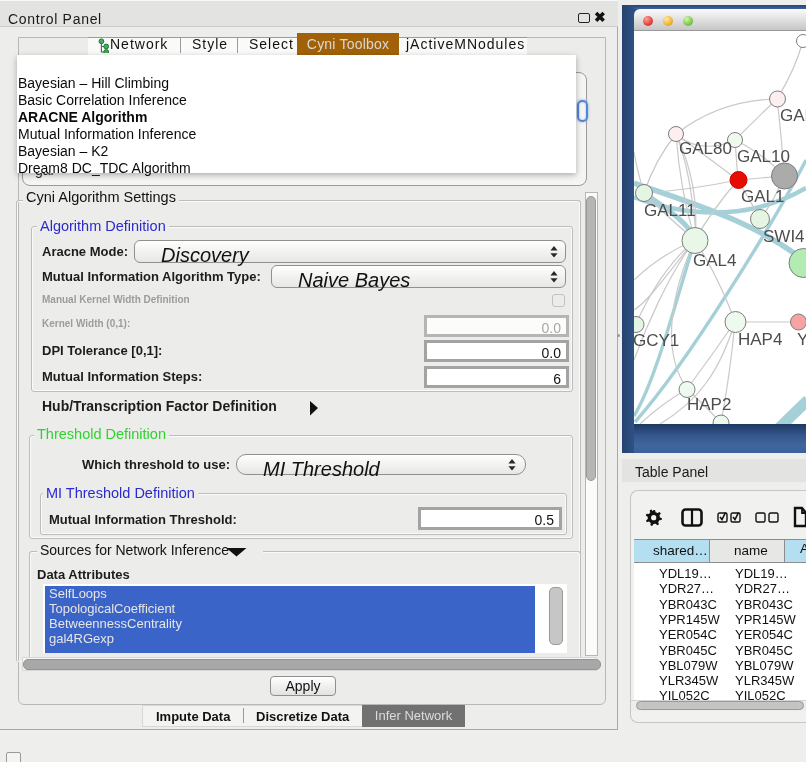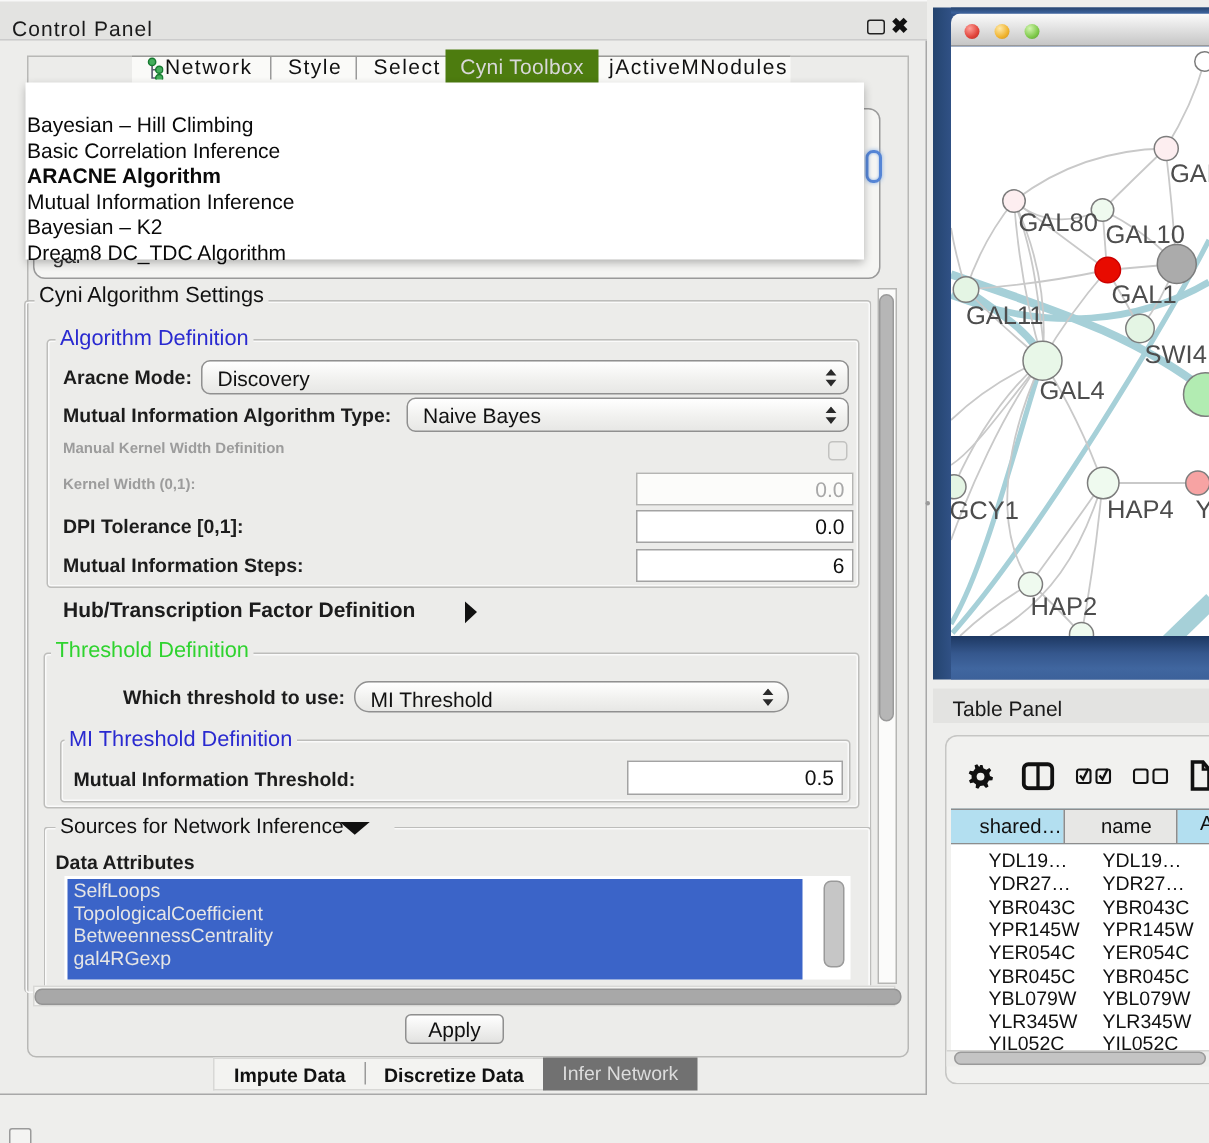--- a/index.html
+++ b/index.html
@@ -7,33 +7,33 @@
 .abs { position:absolute; }
 
 #lwin { left:0; top:5; width:618px; height:730px; background:#ededeb; border:1px solid #a8a8a8; border-left:none; }
 #ltitle { left:0; top:5; width:618px; height:27px; background:#e3e3e1; border-bottom:1px solid #cccccc; border-top:1px solid #f8f8f8;}
 #ltitle-text { left:8px; top:11px; font-size:14px; color:#1a1a1a; letter-spacing:0.7px; }
 #float-ico { left:578px; top:13px; width:12px; height:10px; border:1.5px solid #222; border-radius:2px; }
 #close-ico { left:594px; top:9px; font-size:14px; font-weight:bold; color:#111; }
 
 .tabtxt { font-size:14px; color:#111; top:36px; letter-spacing:1px; }
 .tabsep { top:38px; width:1px; height:15px; background:#9a9a9a; }
-#tabsel { left:297px; top:33px; width:102px; height:23px; background:#4d7c0f; color:#d8d8d8; font-size:14px; letter-spacing:0.2px; text-align:center; line-height:23px; }
+#tabsel { left:297px; top:33px; width:102px; height:23px; background:#a16207; color:#d8d8d8; font-size:14px; letter-spacing:0.2px; text-align:center; line-height:23px; }
 #btabsel { left:362px; top:705px; width:103px; height:22px; background:#717171; color:#dcdcdc; font-size:13px; text-align:center; line-height:22px; }
 .btabtxt { font-size:13px; color:#111; top:709px; font-weight:bold; }
 
 #cpanel { left:18px; top:37px; width:588px; height:668px; background:#ececea; border:1px solid #b8b8b6; border-radius:0 0 6px 6px; }
 
 .grp { position:absolute; border:1px solid #bdbdbb; border-radius:3px; box-shadow:inset 0 0 0 1px #fafafa; }
 .grplab { position:absolute; background:#ececea; padding:0 3px; font-size:14.5px; }
 .blab { position:absolute; font-size:13px; font-weight:bold; color:#1c1c1c; }
 .glab { position:absolute; font-size:10px; font-weight:bold; color:#9c9c9c; }
 .combo { position:absolute; border:1px solid #909090; border-radius:6px; background:linear-gradient(#ffffff,#f1f1ef 55%,#e7e7e5); font-size:13px; color:#111; }
-.combo span { position:absolute; left:10px; top:2.5px; font-size:14px; }
-.tfield { position:absolute; background:#ffffff; border:1px solid #a3a3a3; font-size:14px; color:#111; text-align:right; padding-right:5px; }
+.combo span { position:absolute; left:26px; top:2.5px; font-size:20px;font-style:italic; }
+.tfield { position:absolute; background:#ffffff; border:3px solid #a3a3a3; font-size:14px; color:#111; text-align:right; padding-right:5px; }
 
 #dlist { left:43px; top:584px; width:524px; height:69px; background:#ffffff; }
 #dlistblue { left:45px; top:586px; width:490px; height:67px; background:#3b64c8; color:#e5e5e5; font-size:13px; }
 #dlistblue div { height:15px; line-height:15px; padding-left:4px; }
 
 .sbthumb { position:absolute; background:#b6b6b6; border:1px solid #9a9a9a; border-radius:5px; }
 
 #ddrop { left:17px; top:55px; width:559px; height:118px; background:#ffffff; box-shadow:0 2px 6px rgba(0,0,0,0.3); }
 #ddrop .it { position:absolute; left:1px; font-size:14px; color:#0a0a0a; white-space:nowrap; }
 

